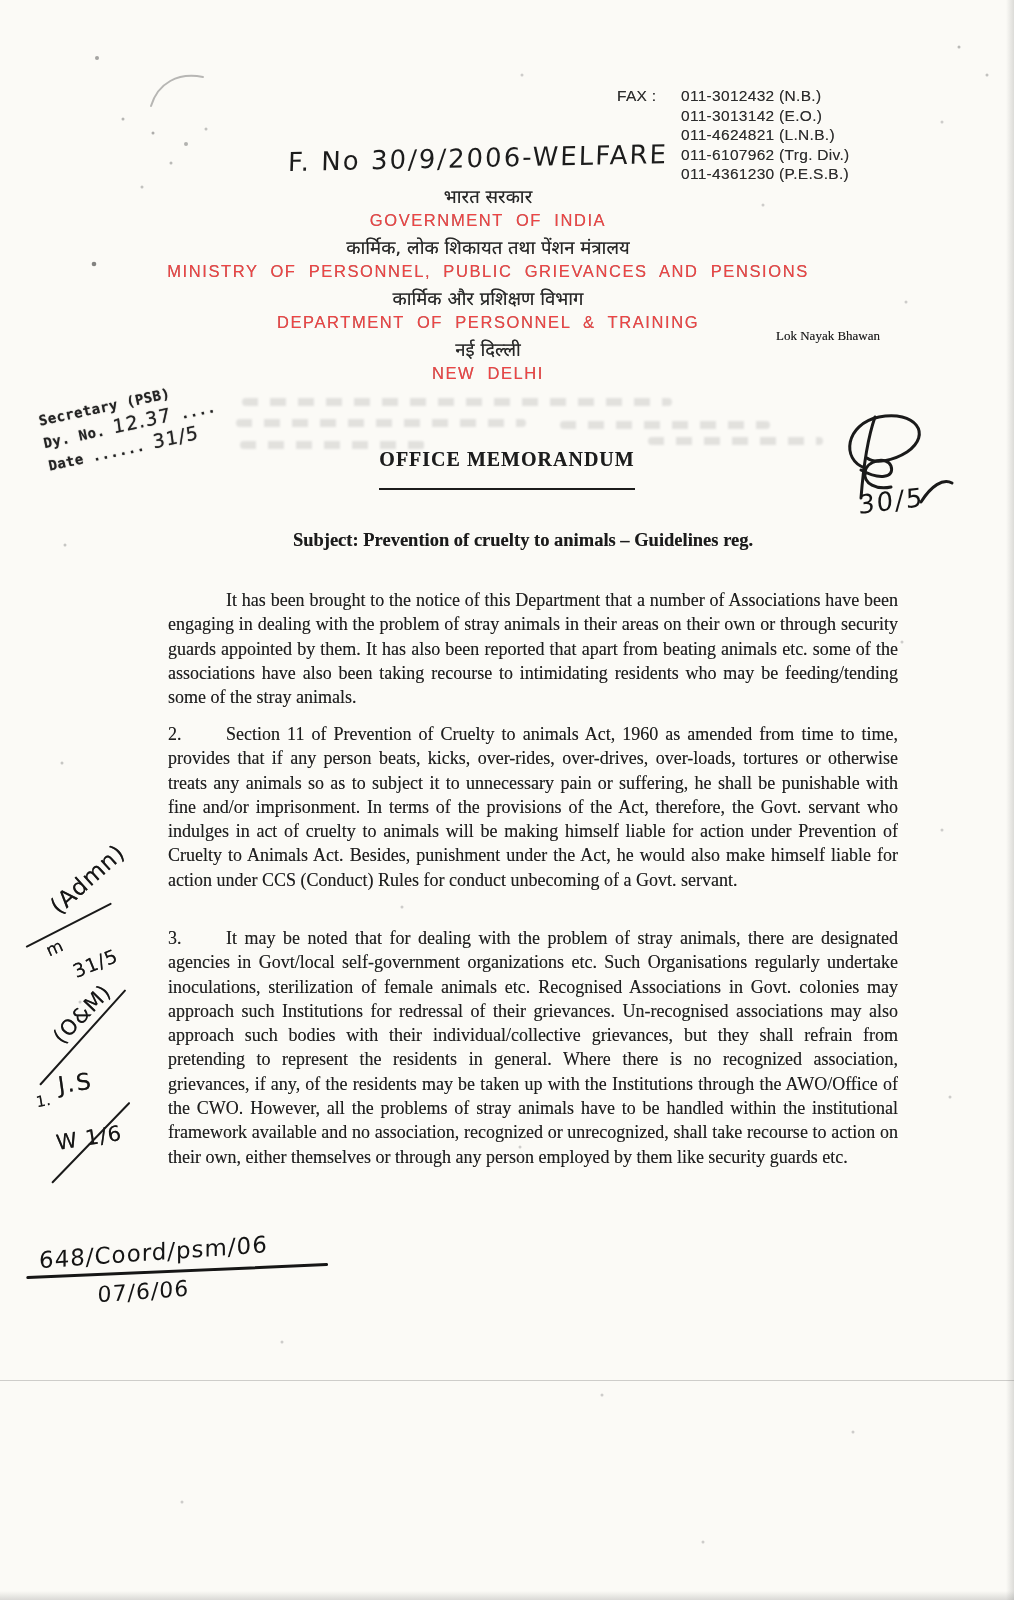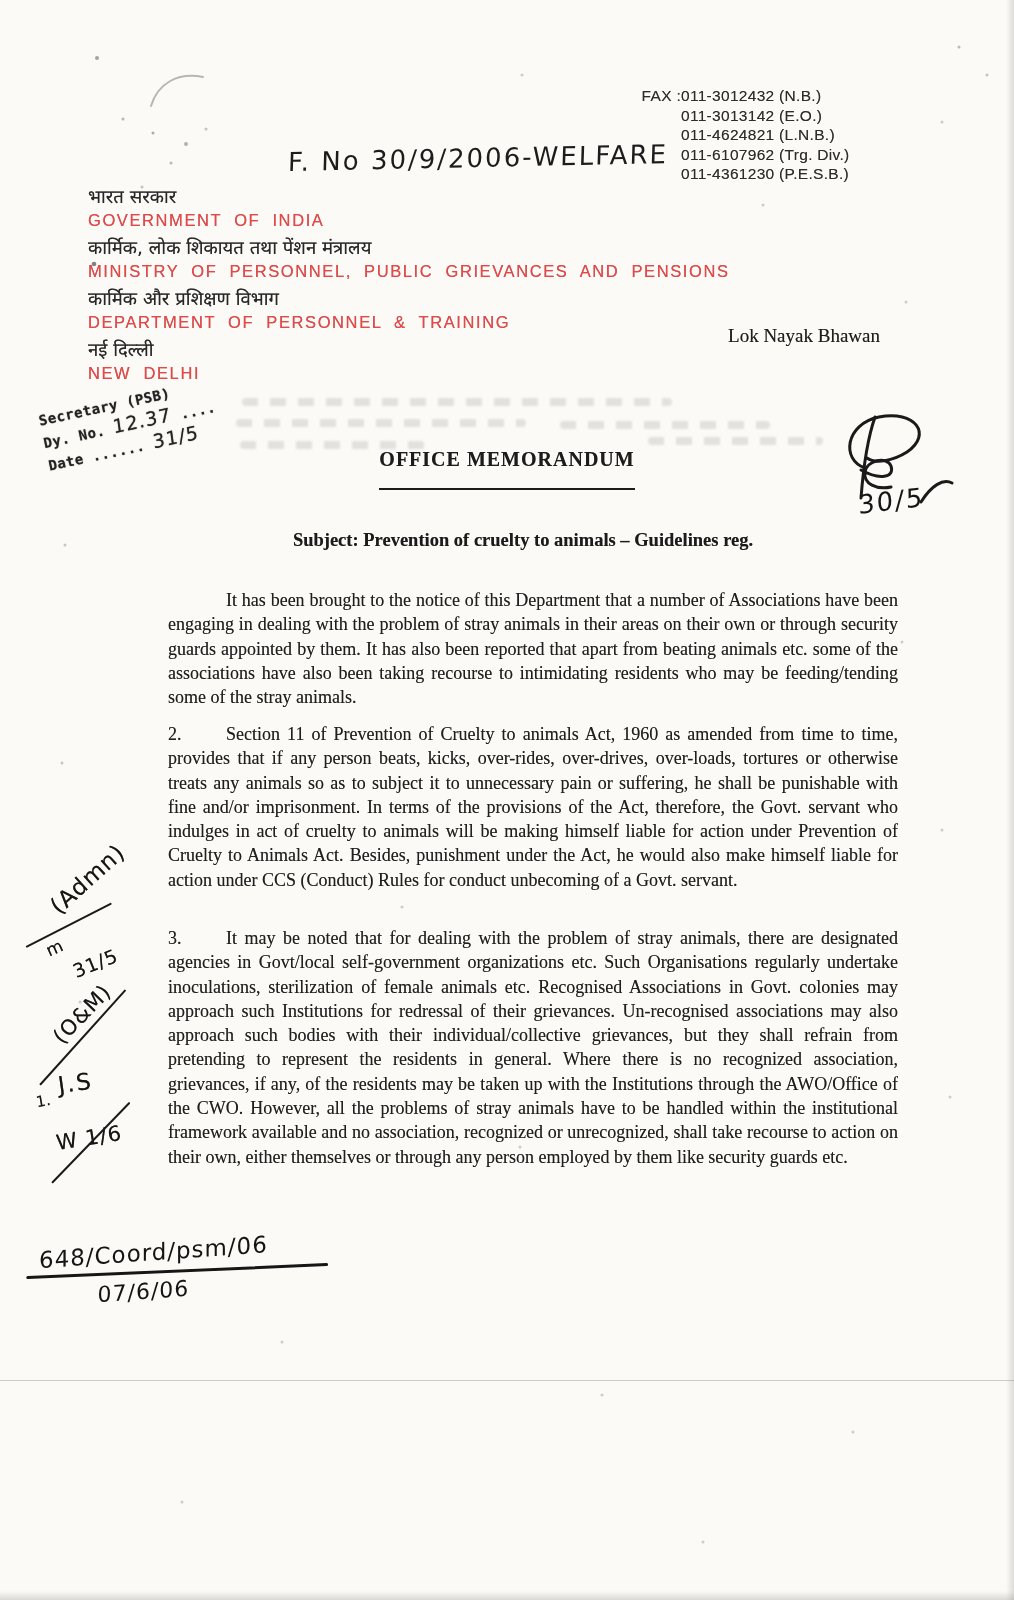--- a/index.html
+++ b/index.html
@@ -46,33 +46,33 @@
   .g4 { left:240px; top:441px; width:185px; height:8px; }
   .g5 { left:648px; top:437px; width:175px; height:8px; }
 
   
   .print { text-shadow:0 0 .6px rgba(40,40,40,.55); }
 
   .fax { position:absolute; left:617px; top:86px;
     font-family:"Liberation Sans", sans-serif; font-size:15.5px; line-height:19.5px;
     color:#2d2d2d; letter-spacing:.3px; }
   .fax-grid { display:grid; grid-template-columns:64px auto; }
-  .fax-label { white-space:nowrap;text-align:right; }
+  .fax-label { white-space:nowrap; }
 
   .file-no { position:absolute; left:288px; top:143px;
     font-family:"DejaVu Sans", sans-serif; font-size:26px; color:#1c1c1c;
     transform:rotate(-1.2deg) skewX(-3deg); letter-spacing:2px; }
 
-  .header { position:absolute; left:88px; top:183px; width:800px; text-align:left; }
+  .header { position:absolute; left:88px; top:183px; width:800px; text-align:center; }
   .h-hi { font-family:"DejaVu Sans", sans-serif; font-size:18.5px; color:#272727; margin:0 0 3px 0; }
   .h-en { font-family:"Liberation Sans", sans-serif; font-size:16.5px; color:#ef4444;
     letter-spacing:1.6px; word-spacing:6px; margin:0 0 4px 0; }
 
   .address { position:absolute; left:560px; top:325px; width:320px; text-align:right;
-    font-size:19px; line-height:22.5px; color:#1e1e1e; }
+    font-size:13px; line-height:22.5px; color:#1e1e1e; }
 
   .stamp { position:absolute; left:42px; top:392px; transform:rotate(-12deg);
     font-family:"DejaVu Sans Mono", monospace; font-weight:bold; font-size:14px;
     line-height:21px; color:rgba(25,25,25,.88); letter-spacing:.5px;
     text-shadow:0 0 1px rgba(20,20,20,.7); }
   .stamp .hw-in { font-family:"DejaVu Sans", sans-serif; font-weight:normal; font-size:19px;
     letter-spacing:1px; transform:skewX(-4deg); display:inline-block; }
 
   .om-title { position:absolute; left:0; top:448px; width:1014px; text-align:center; }
   .om-title span { font-weight:bold; font-size:20px; letter-spacing:1px; color:#1c1c1c;

